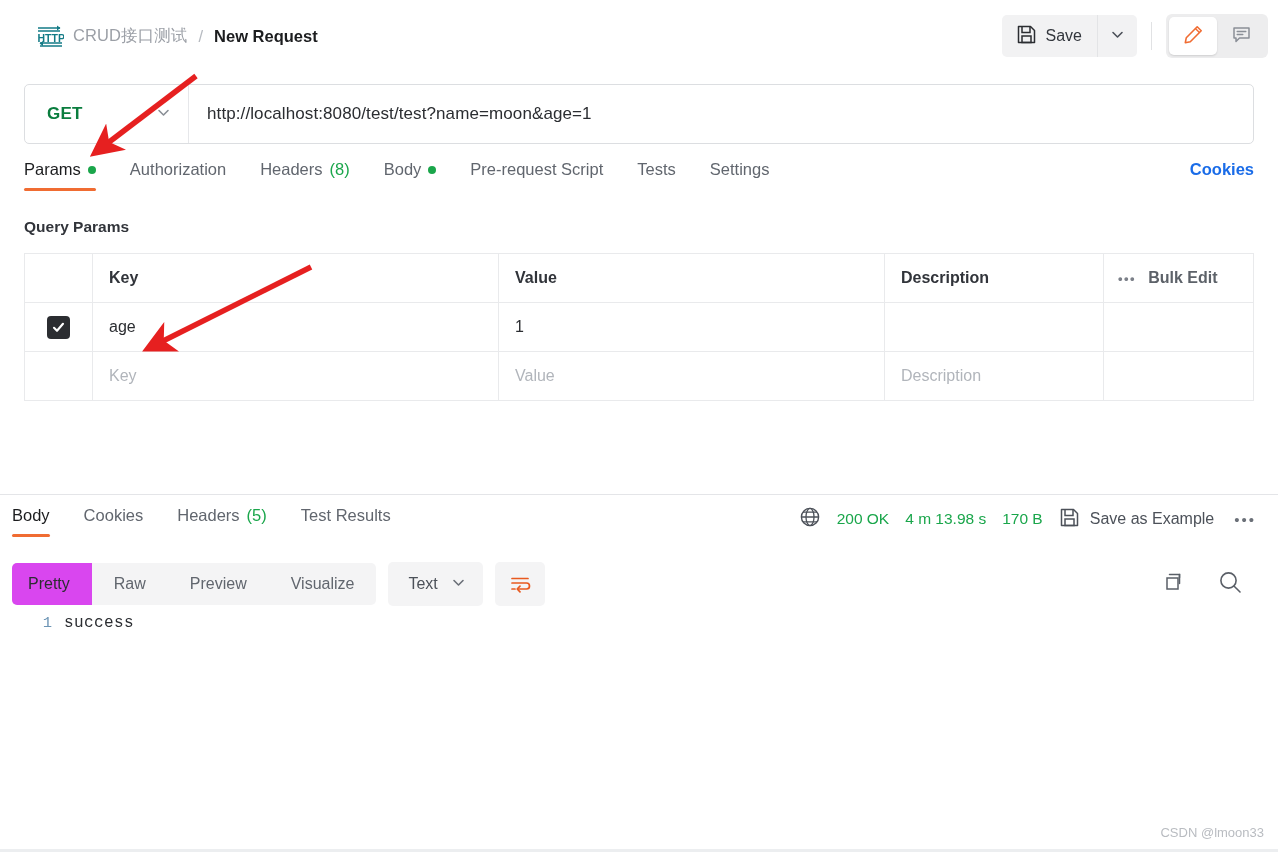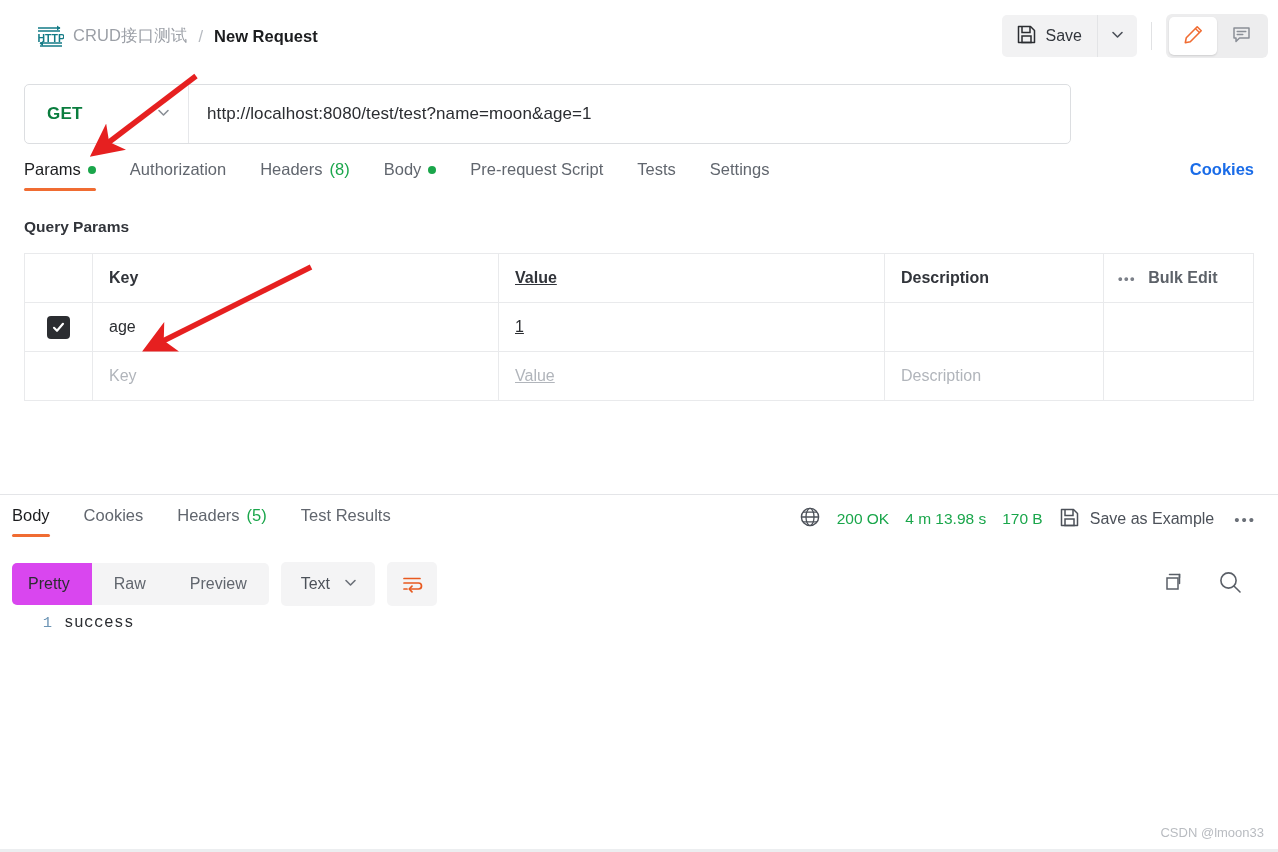--- a/index.html
+++ b/index.html
@@ -47,21 +47,21 @@
   }
   .tg-btn {
     width: 48px; height: 38px; border: none; background: transparent;
     border-radius: 5px; display: flex; align-items: center; justify-content: center;
     cursor: pointer;
   }
   .tg-btn.active { background: #ffffff; box-shadow: 0 1px 2px rgba(0,0,0,.13); }
 
   
   .urlbar-row {
-    position: absolute; left: 24px; top: 84px; width: 1047px; height: 60px;
+    position: absolute; left: 24px; top: 84px; width: 1230px; height: 60px;
     display: flex; align-items: center; gap: 14px;
   }
   .url-input-wrap {
     flex: 1; height: 60px; border: 1px solid #dcdee1; border-radius: 5px;
     display: flex; align-items: center; background: #fff;
   }
   .method-box {
     width: 164px; height: 100%; display: flex; align-items: center;
     justify-content: space-between; padding: 0 16px 0 22px;
     border-right: 1px solid #e6e7ea;
@@ -112,21 +112,21 @@
     position: absolute; left: 24px; top: 253px; width: 1230px;
     border: 1px solid #e4e5e8; border-collapse: collapse; background: #fff;
   }
   .qp-table td, .qp-table th {
     border: 1px solid #e9eaec; height: 49px; padding: 0 16px;
     font-size: 16px; font-weight: 400; text-align: left; vertical-align: middle;
   }
   .qp-table th { color: #31343a; font-weight: 700; background: #fff; }
   .col-chk { width: 68px; padding: 0 !important; text-align: center !important; }
   .col-key { width: 406px; }
-  .col-val { width: 386px; text-decoration: underline; }
+  .col-val { width: 386px; }
   .col-desc { }
   .col-bulk { width: 150px; padding: 0 !important; }
   .bulk-cell { display: flex; align-items: center; gap: 12px; padding-left: 14px; }
   .bulk-dots { color: #7c8089; letter-spacing: 1.5px; font-size: 13px; }
   .bulk-edit { color: #5d6269; font-size: 16px; cursor: pointer; }
   .chk {
     width: 23px; height: 23px; border-radius: 4px; background: #2b2d31;
     display: inline-flex; align-items: center; justify-content: center; cursor: pointer;
   }
   .chk svg { display:block; }
@@ -379,20 +379,21 @@
       </span>
       <span class="more-dots">•••</span>
     </div>
   </div>
 
   <div class="body-toolbar">
     <div class="seg">
       <button class="seg-btn active">Pretty</button>
       <button class="seg-btn">Raw</button>
       <button class="seg-btn">Preview</button>
+      <button class="seg-btn">Visualize</button>
     </div>
 
     <div class="text-select">
       <span>Text</span>
       <span>
         <svg width="17" height="17" viewBox="0 0 17 17" fill="none">
           <path d="M4 6.5 L8.5 11 L13 6.5" stroke="#6b7078" stroke-width="1.6" stroke-linecap="round" stroke-linejoin="round"></path>
         </svg>
       </span>
     </div>

